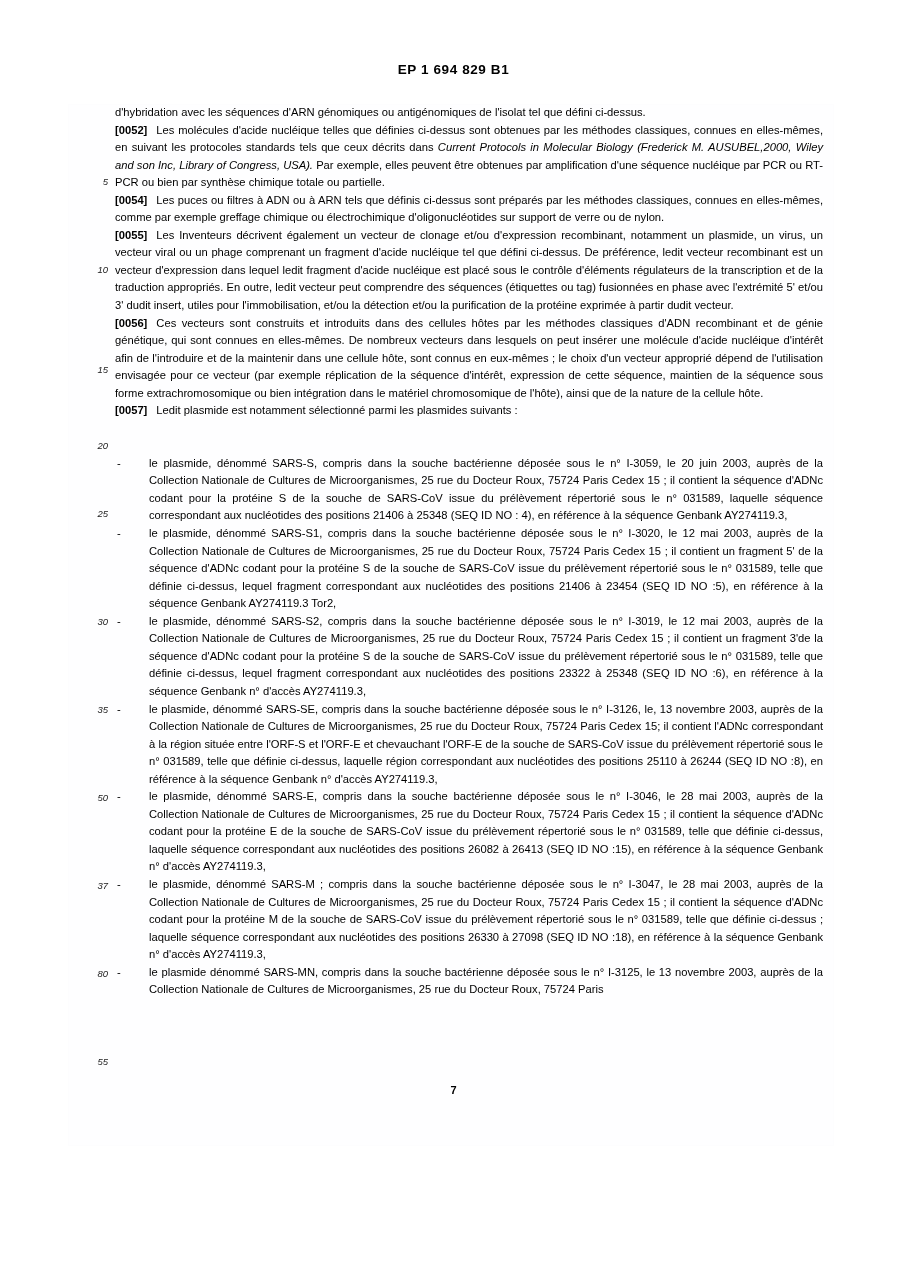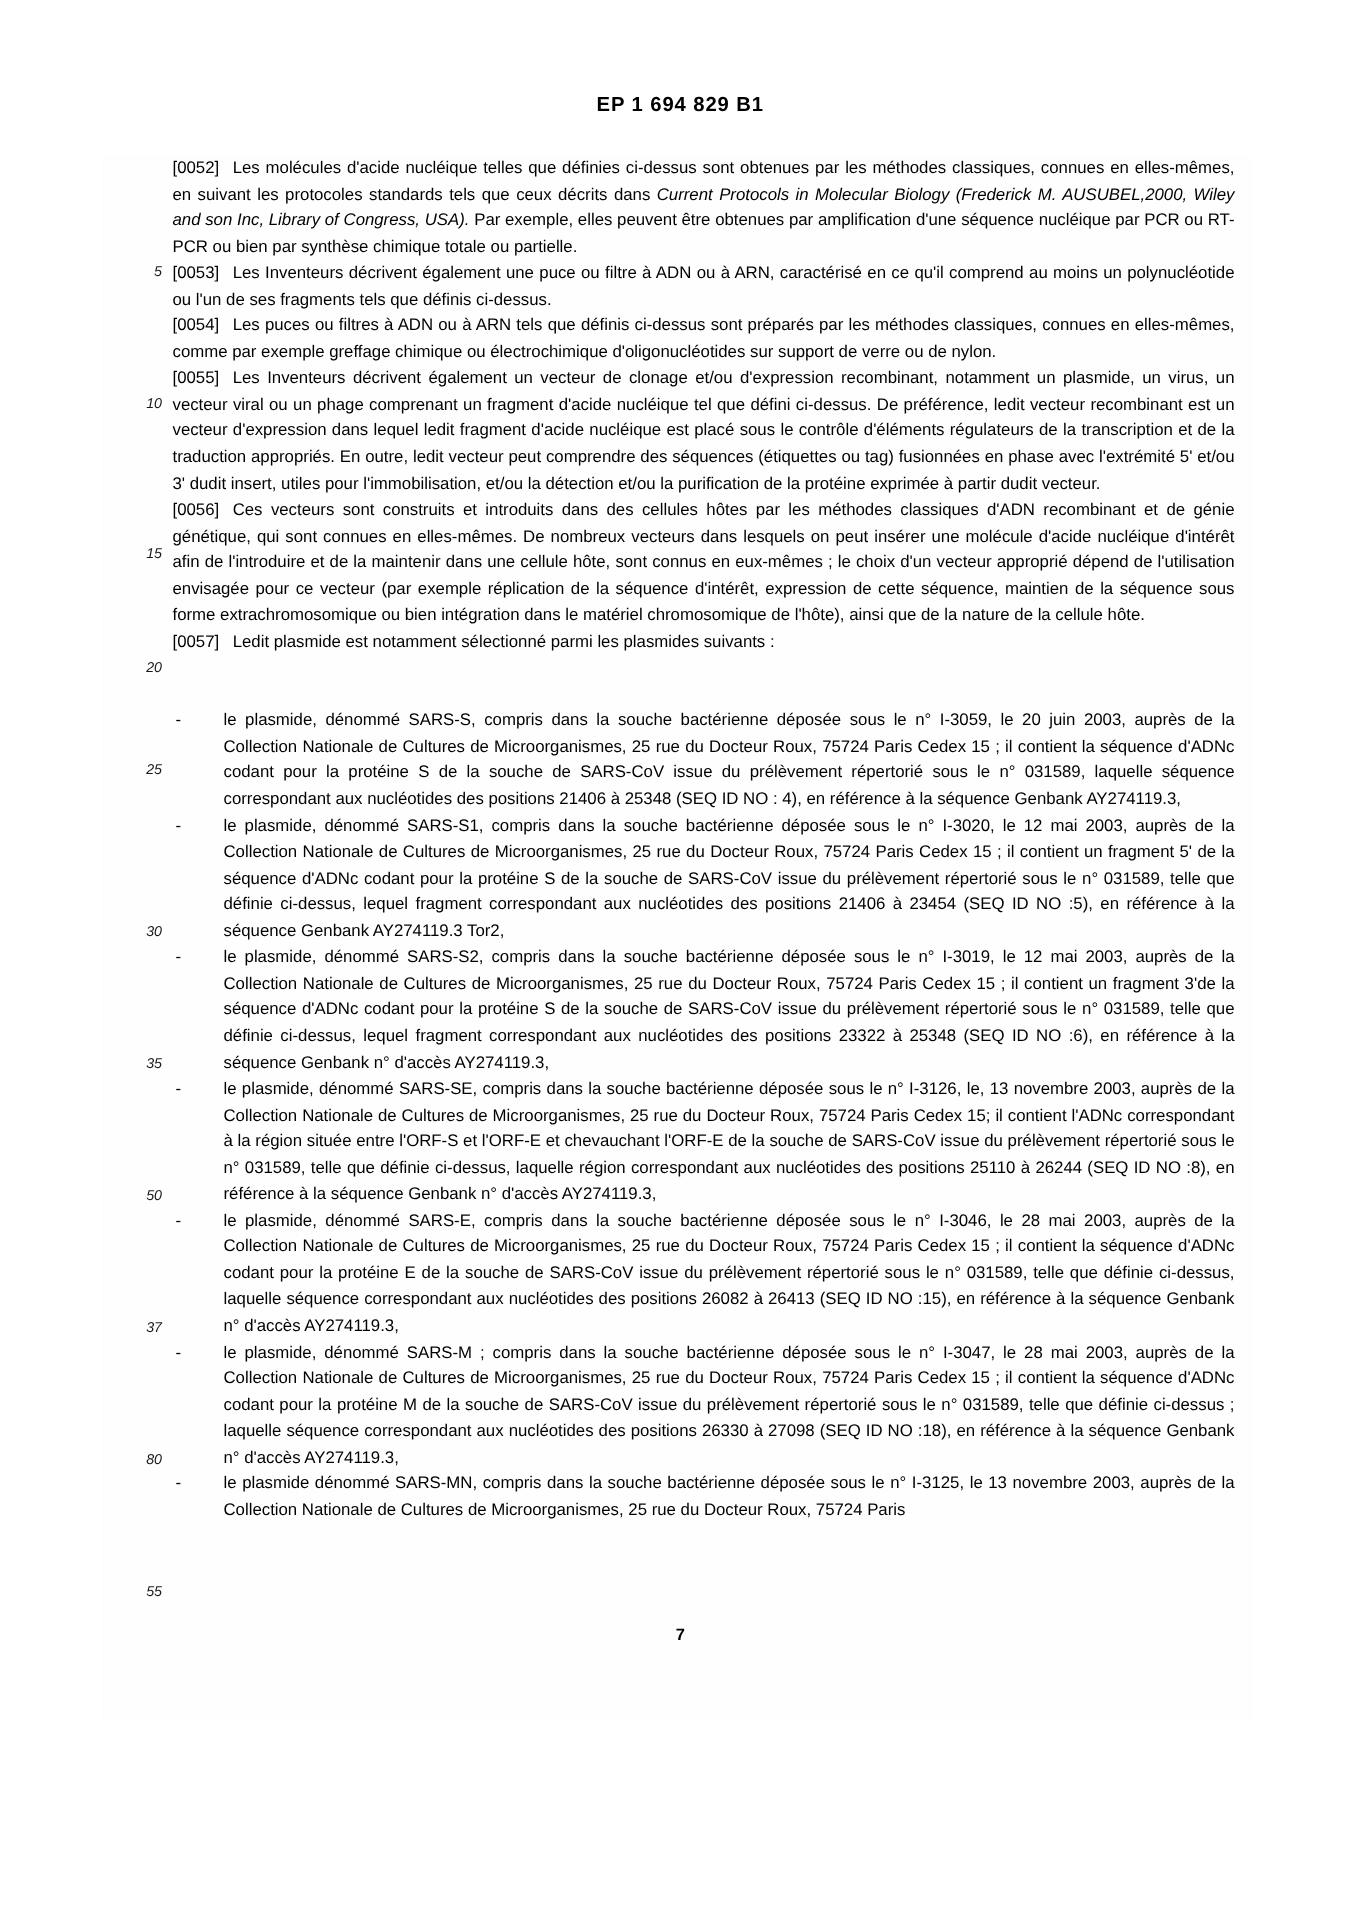--- a/index.html
+++ b/index.html
@@ -64,21 +64,21 @@
   }
   p.para {
     margin: 0;
     font-size: 11.2px;
     line-height: 17.55px;
     text-align: justify;
     text-justify: inter-word;
     hyphens: none;
   }
   p.para .pnum {
-    font-weight: normal;
+    font-weight: bold;
   }
   p.para .gap {
     display: inline-block;
     width: 9px;
   }
   em.ital {
     font-style: italic;
   }
   ul.plasmid-list {
     list-style: none;
@@ -132,28 +132,26 @@
     <div class="linenum" style="top:512px">30</div>
     <div class="linenum" style="top:600px">35</div>
     <div class="linenum" style="top:688px">50</div>
     <div class="linenum" style="top:776px">37</div>
     <div class="linenum" style="top:864px">80</div>
     <div class="linenum" style="top:952px">55</div>
   </div>
 
   <div class="column">
 
+    <p class="para">d'hybridation avec les séquences d'ARN génomiques ou antigénomiques de l'isolat tel que défini ci-dessus.</p>
 
     <p class="para">
       <span class="pnum">[0052]</span><span class="gap"></span><span>Les molécules d'acide nucléique telles que définies ci-dessus sont obtenues par les méthodes classiques, connues en elles-mêmes, en suivant les protocoles standards tels que ceux décrits dans </span><em class="ital">Current Protocols in Molecular Biology (Frederick M. AUSUBEL,2000, Wiley and son Inc, Library of Congress, USA).</em><span> Par exemple, elles peuvent être obtenues par amplification d'une séquence nucléique par PCR ou RT-PCR ou bien par synthèse chimique totale ou partielle.</span>
     </p>
 
-    <p class="para">
-      <span class="pnum">[0053]</span><span class="gap"></span><span>Les Inventeurs décrivent également une puce ou filtre à ADN ou à ARN, caractérisé en ce qu'il comprend au moins un polynucléotide ou l'un de ses fragments tels que définis ci-dessus.</span>
-    </p>
 
     <p class="para">
       <span class="pnum">[0054]</span><span class="gap"></span><span>Les puces ou filtres à ADN ou à ARN tels que définis ci-dessus sont préparés par les méthodes classiques, connues en elles-mêmes, comme par exemple greffage chimique ou électrochimique d'oligonucléotides sur support de verre ou de nylon.</span>
     </p>
 
     <p class="para">
       <span class="pnum">[0055]</span><span class="gap"></span><span>Les Inventeurs décrivent également un vecteur de clonage et/ou d'expression recombinant, notamment un plasmide, un virus, un vecteur viral ou un phage comprenant un fragment d'acide nucléique tel que défini ci-dessus. De préférence, ledit vecteur recombinant est un vecteur d'expression dans lequel ledit fragment d'acide nucléique est placé sous le contrôle d'éléments régulateurs de la transcription et de la traduction appropriés. En outre, ledit vecteur peut comprendre des séquences (étiquettes ou tag) fusionnées en phase avec l'extrémité 5' et/ou 3' dudit insert, utiles pour l'immobilisation, et/ou la détection et/ou la purification de la protéine exprimée à partir dudit vecteur.</span>
     </p>
 
     <p class="para">

